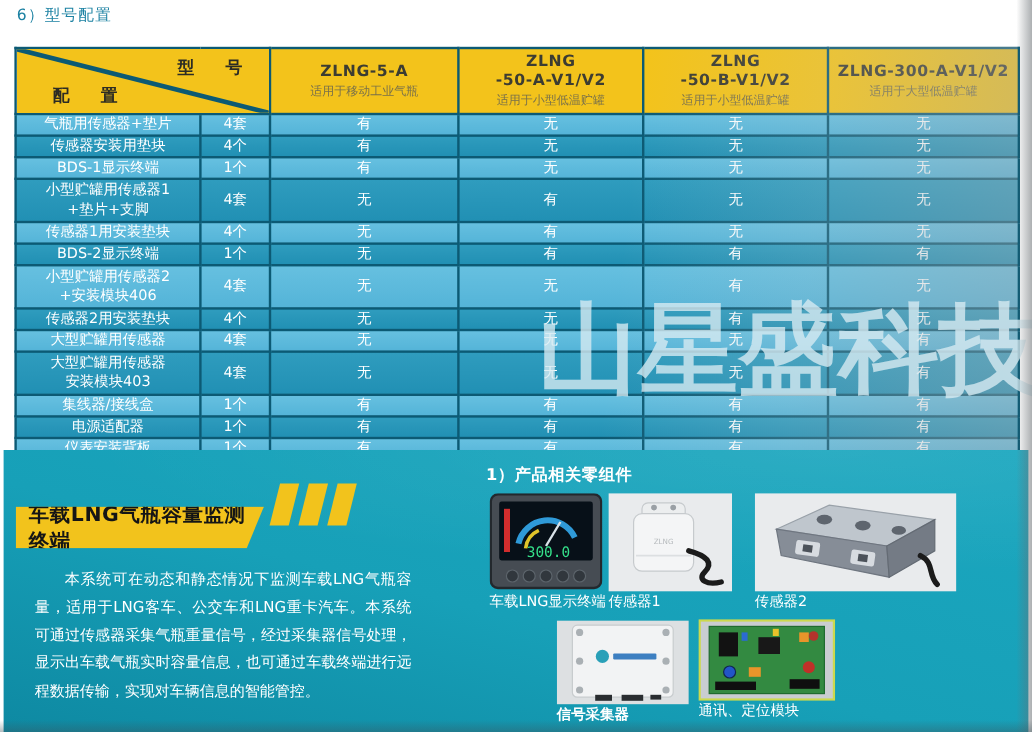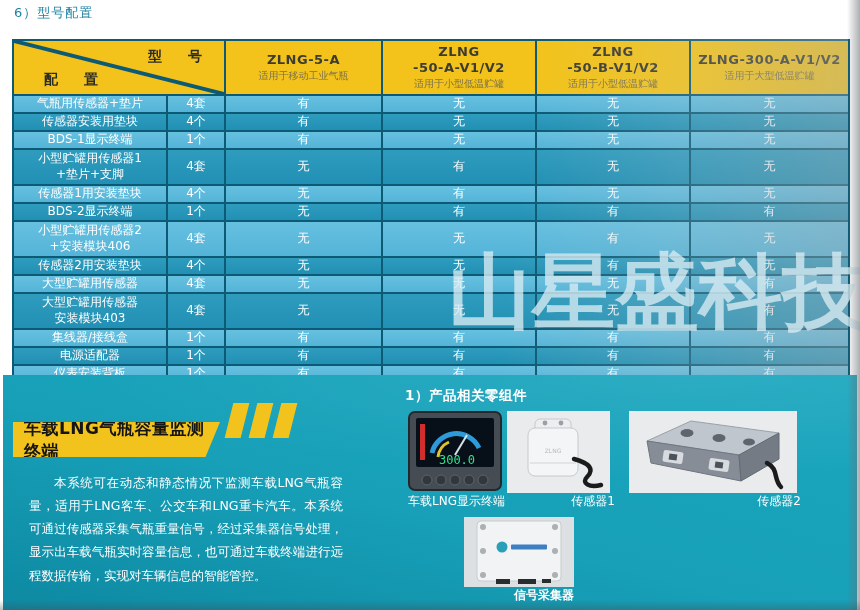--- a/index.html
+++ b/index.html
@@ -75,21 +75,21 @@
   .stripe{position:absolute;top:28px;height:35px;width:16px;background:#f2c31c;transform:skewX(-14deg);}
   .stripe.s1{left:226px;}.stripe.s2{left:250px;}.stripe.s3{left:274px;}
   .desc{
     position:absolute;left:10px;top:80px;width:314px;margin:16px;
     font-size:12.5px;color:#ffffff;line-height:1.85;text-indent:2em;text-align:justify;
   }
   .br-title{
     position:absolute;left:402px;top:12px;
     font-size:13.5px;font-weight:bold;color:#ffffff;letter-spacing:.5px;
   }
-  figure.fig{position:absolute;margin:0;text-align:right;}
+  figure.fig{position:absolute;margin:0;text-align:left;}
   figure.fig svg{display:block;}
   figure.fig figcaption{font-size:12px;color:#ffffff;margin-top:0;white-space:nowrap;}
   .fig-terminal{left:405px;top:36px;width:94px;}
   .fig-sensor1{left:504px;top:36px;width:108px;}
   .fig-sensor2{left:626px;top:36px;width:172px;}
   .fig-collector{left:461px;top:142px;width:110px;font-weight:bold;}
   .fig-pcb{left:579px;top:141px;width:114px;}
   
   .edge-right{
     position:absolute;right:0;top:0;width:13px;height:610px;pointer-events:none;
@@ -364,16 +364,34 @@
       </g>
       <circle cx="38" cy="30" r="5.5" fill="#2aa0b8"></circle>
       <rect x="47" y="27.5" width="36" height="5" rx="1" fill="#3d7fc1"></rect>
       <rect x="32" y="62" width="14" height="5" fill="#2a2d30"></rect>
       <rect x="54" y="62" width="18" height="5" fill="#2a2d30"></rect>
       <rect x="78" y="62" width="9" height="4" fill="#2a2d30"></rect>
     </svg>
     <figcaption>信号采集器</figcaption>
   </figure>
 
+  <figure class="fig fig-pcb">
+    <svg width="114" height="68" viewBox="0 0 114 68">
+      <rect x="1" y="1" width="112" height="66" fill="#c9cdd1" stroke="#ccd94e" stroke-width="2"></rect>
+      <rect x="9" y="6" width="96" height="56" fill="#338a41" stroke="#1f6b2f"></rect>
+      <rect x="17" y="11" width="16" height="20" fill="#121212"></rect>
+      <rect x="50" y="15" width="18" height="14" fill="#181818"></rect>
+      <rect x="36" y="11" width="5" height="7" fill="#2b6bd0"></rect>
+      <rect x="62" y="8" width="5" height="6" fill="#e8c22a"></rect>
+      <circle cx="26" cy="44" r="5" fill="#2255c8" stroke="#12274f"></circle>
+      <rect x="42" y="40" width="10" height="8" fill="#e8952a"></rect>
+      <rect x="84" y="11" width="8" height="8" fill="#e8952a"></rect>
+      <circle cx="96" cy="14" r="4" fill="#b3342c"></circle>
+      <circle cx="92" cy="40" r="5" fill="#c03028"></circle>
+      <rect x="14" y="52" width="34" height="7" fill="#0f0f0f"></rect>
+      <rect x="76" y="50" width="25" height="8" fill="#0f0f0f"></rect>
+    </svg>
+    <figcaption>通讯、定位模块</figcaption>
+  </figure>
 </div>
 
 <div class="edge-right"></div>
 <div class="edge-bottom"></div>
 
 </body></html>

